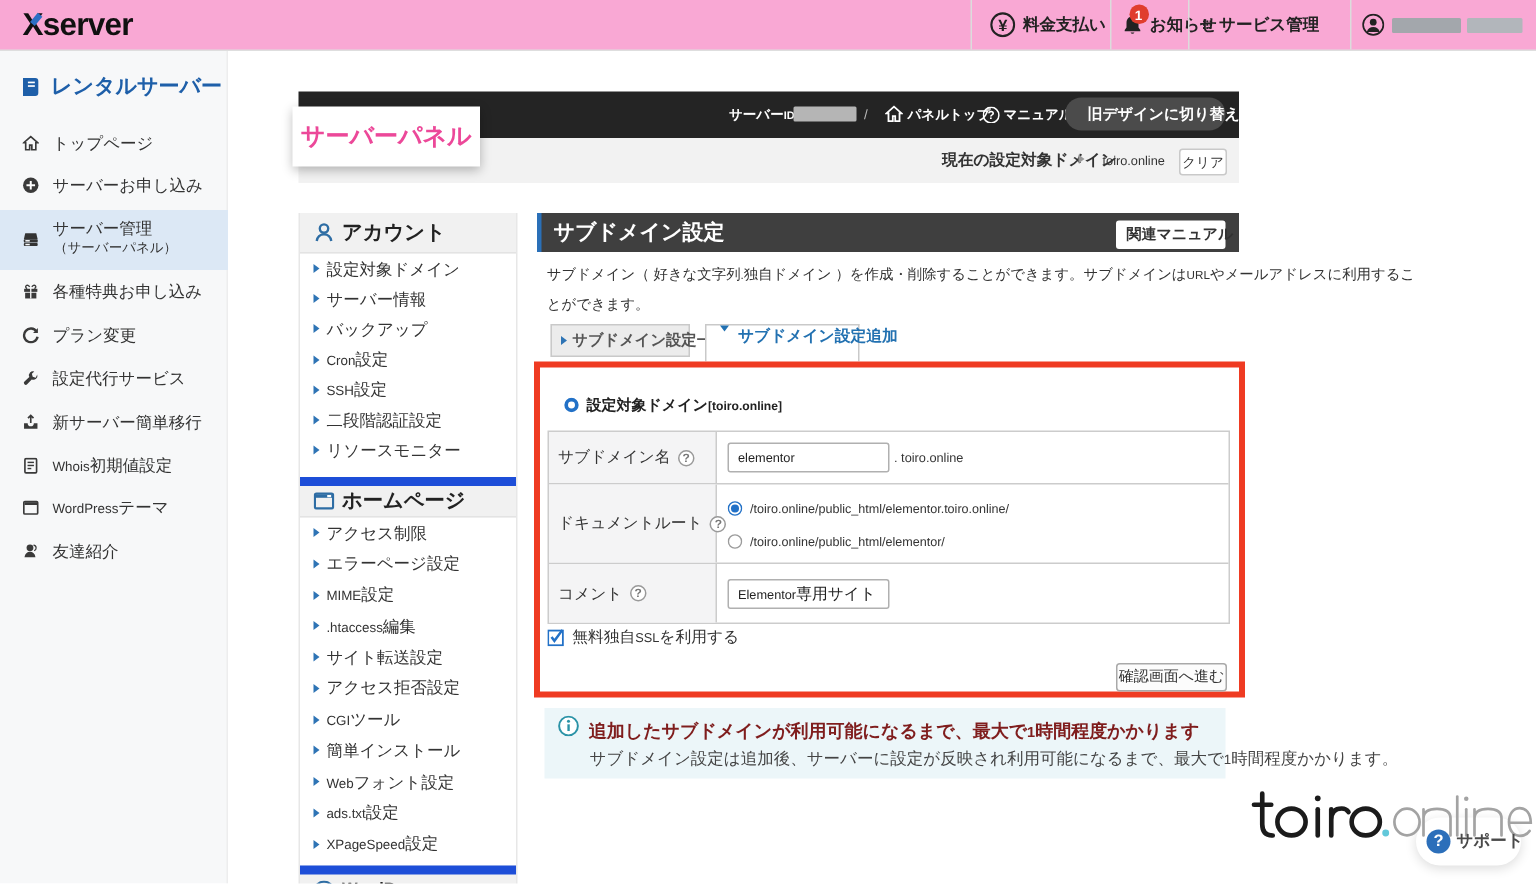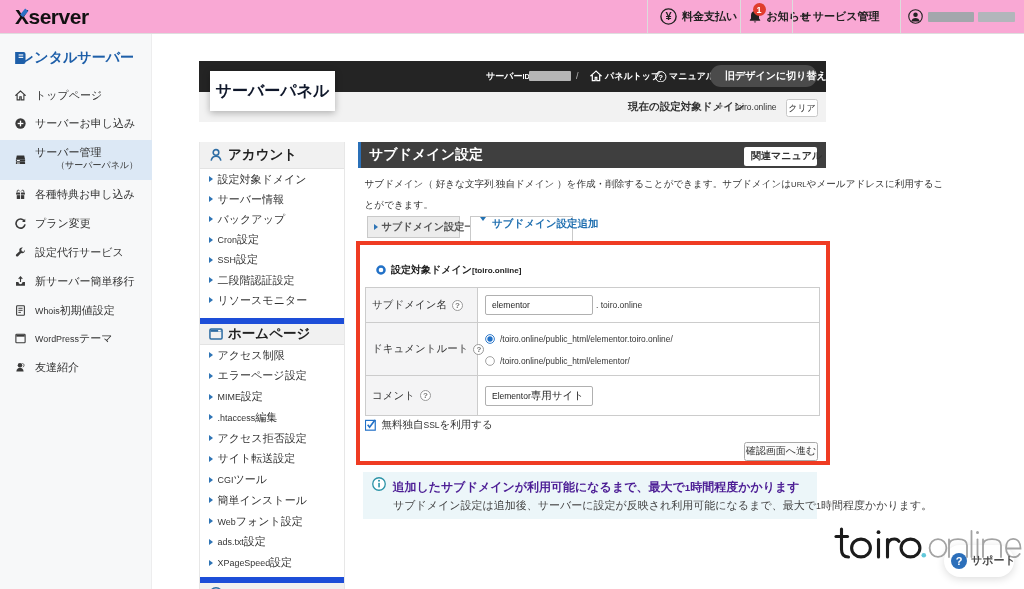--- a/index.html
+++ b/index.html
@@ -11,21 +11,21 @@
 #topbar{position:absolute;left:0;top:0;width:1024px;height:34px;background:#f9a8d4;border-bottom:1px solid #dedede}
 .tmenu{position:absolute;top:0;height:33px;border-left:1px solid #dcdcdc;display:flex;align-items:center;font-size:11px;font-weight:bold;color:#222}
 
 #sidebar{position:absolute;left:0;top:34px;width:152px;height:555px;background:#f7f8f9;border-right:1px solid #ededee}
 .sitem{position:absolute;left:0;width:152px;height:28px;font-size:11px;color:#333;display:flex;align-items:center}
 .sitem svg{position:absolute;left:15px;width:11px;height:11px}
 .sitem .tx{margin-left:35px}
 
 #dhead{position:absolute;left:199px;top:61px;width:627px;height:30.5px;background:#242424}
 #dhead .t{position:absolute;color:#fff;font-size:9px;font-weight:bold;top:0;height:30px;display:flex;align-items:center}
-#spanel{position:absolute;z-index:3;left:210px;top:71px;width:125px;height:40px;background:#fff;box-shadow:0 2px 7px rgba(0,0,0,.28);display:flex;align-items:center;justify-content:center;font-size:16px;font-weight:bold;color:#0f172a}
+#spanel{position:absolute;z-index:3;left:195px;top:71px;width:125px;height:40px;background:#fff;box-shadow:0 2px 7px rgba(0,0,0,.28);display:flex;align-items:center;justify-content:center;font-size:16px;font-weight:bold;color:#ec4899}
 #pill{position:absolute;left:511px;top:4px;width:107px;height:22px;background:#4b4b4b;border-radius:11px;display:flex;align-items:center;color:#fff;font-size:10px;font-weight:bold}
 
 #strip{position:absolute;left:199px;top:91.5px;width:627px;height:30px;background:#f2f2f2;font-size:10.5px;color:#333}
 #clearbtn{position:absolute;left:587px;top:7.5px;width:32px;height:18px;background:#fff;border:1px solid #c9c9c9;border-radius:2.5px;font-size:9px;color:#333;display:flex;align-items:center;justify-content:center}
 
 #submenu{position:absolute;left:199px;top:142px;width:146px;background:#fff;border:1px solid #e7e7e7;border-top:none}
 .mhead{height:27px;background:#f1f1f1;border-bottom:1px solid #e3e3e3;display:flex;align-items:center;font-size:13.5px;font-weight:bold;color:#222;position:relative}
 .mhead svg{position:absolute;left:9px;width:14px;height:14px}
 .mhead .tx{margin-left:28px}
 .bt{border-top:6px solid #1d4ed8}
@@ -104,21 +104,21 @@
 </div>
 
 <div id="sidebar">
  <div class="sitem" style="top:10px;height:28px;font-size:14px;font-weight:bold;color:#1e5fa9">
   <svg style="left:14px;width:12px;height:12px" viewBox="0 0 13 13">
           <path d="M1.5 0h8.8A2.2 2.2 0 0 1 12.5 2.2v8.6a2.2 2.2 0 0 1-2.2 2.2H1.5z" fill="#1e5fa9"></path>
           <rect x="1.5" y="0" width="2.4" height="13" fill="#1e5fa9"></rect>
           <rect x="5" y="2.6" width="5" height="1.2" fill="#fff"></rect>
           <rect x="5" y="5.2" width="5" height="1.2" fill="#fff"></rect>
         </svg>
-  <span class="tx" style="margin-left:20px">レンタルサーバー</span>
+  <span class="tx" style="margin-left:34px">レンタルサーバー</span>
       </div>
  <div class="sitem" style="top:47px">
         <svg viewBox="0 0 15 15">
           <path d="M7.5 1.4 1.2 7h1.7v6.4h3.6V9.2h2v4.2h3.6V7h1.7z" fill="none" stroke="#3a3a3a" stroke-width="1.5"></path>
         </svg>
         <span class="tx">トップページ</span>
       </div>
  <div class="sitem" style="top:75.5px">
         <svg viewBox="0 0 15 15">
           <circle cx="7.5" cy="7.5" r="7" fill="#3a3a3a"></circle>
@@ -132,21 +132,21 @@
         <svg style="top:15px" viewBox="0 0 15 15">
           <path d="M2.5 2h10l1.3 5.5H1.2z" fill="#333"></path>
           <rect x="1.2" y="7.5" width="12.6" height="3" rx="0.8" fill="#333"></rect>
           <rect x="1.2" y="11" width="12.6" height="2.6" rx="0.8" fill="#333"></rect>
           <rect x="2.6" y="8.2" width="4" height="1.4" fill="#f7f8f9"></rect>
           <rect x="2.6" y="11.6" width="4" height="1.4" fill="#f7f8f9"></rect>
         </svg>
         <span class="tx">サーバー管理</span>
       </div>
  <div class="sitem" style="top:124.5px;height:14px;font-size:9px">
-        <span style="margin-left:56px">（サーバーパネル）</span>
+        <span style="margin-left:36px">（サーバーパネル）</span>
       </div>
  <div class="sitem" style="top:146.5px">
         <svg viewBox="0 0 15 15">
           <rect x="1.5" y="4.8" width="12" height="2.8" fill="#3a3a3a"></rect>
           <rect x="2.4" y="8.4" width="10.2" height="5.2" fill="#3a3a3a"></rect>
           <rect x="6.9" y="1.8" width="1.2" height="11.8" fill="#f7f8f9"></rect>
           <path d="M4.2 4.6C2.9 4 2.5 2.7 3.3 2c.9-.8 2.5-.3 3.2 1.1" fill="none" stroke="#3a3a3a" stroke-width="1.2"></path>
           <path d="M10.8 4.6c1.3-.6 1.7-1.9.9-2.6-.9-.8-2.5-.3-3.2 1.1" fill="none" stroke="#3a3a3a" stroke-width="1.2"></path>
         </svg>
         <span class="tx">各種特典お申し込み</span>
@@ -285,25 +285,25 @@
   <div class="mli" style="height:20.75px">
           <span class="chev"></span>
           <span class="tx"><e>MIME</e>設定</span>
         </div>
   <div class="mli" style="height:20.75px">
           <span class="chev"></span>
           <span class="tx"><e>.htaccess</e>編集</span>
         </div>
   <div class="mli" style="height:20.75px">
           <span class="chev"></span>
+          <span class="tx">サイト転送設定</span>
+        </div>
+  <div class="mli" style="height:20.75px">
+          <span class="chev"></span>
           <span class="tx">アクセス拒否設定</span>
-        </div>
-  <div class="mli" style="height:20.75px">
-          <span class="chev"></span>
-          <span class="tx">サイト転送設定</span>
         </div>
   <div class="mli" style="height:20.75px">
           <span class="chev"></span>
           <span class="tx"><e>CGI</e>ツール</span>
         </div>
   <div class="mli" style="height:20.75px">
           <span class="chev"></span>
           <span class="tx">簡単インストール</span>
         </div>
   <div class="mli" style="height:20.75px">
@@ -376,21 +376,21 @@
         <path d="M2.9 6.1 5 8.9 10.8 1" fill="none" stroke="#2271c7" stroke-width="1.8"></path>
       </svg>無料独自<e>SSL</e>を利用する</div>
 <div id="gobtn">確認画面へ進む</div>
 
 <div id="infobox">
  <svg style="position:absolute;left:8.5px;top:5px" width="14" height="14" viewBox="0 0 15 15">
         <circle cx="7.5" cy="7.5" r="6.7" fill="#fff" stroke="#2b93a7" stroke-width="1.4"></circle>
         <rect x="6.7" y="6.3" width="1.7" height="4.8" fill="#2b93a7"></rect>
         <circle cx="7.5" cy="4.1" r="1.1" fill="#2b93a7"></circle>
       </svg>
- <div style="position:absolute;left:29.5px;top:6.5px;font-size:12px;font-weight:bold;color:#4c1d95">追加したサブドメインが利用可能になるまで、最大で<e>1</e>時間程度かかります</div>
+ <div style="position:absolute;left:29.5px;top:6.5px;font-size:12px;font-weight:bold;color:#7f1d1d">追加したサブドメインが利用可能になるまで、最大で<e>1</e>時間程度かかります</div>
  <div style="position:absolute;left:30px;top:25.5px;font-size:11px;color:#444">サブドメイン設定は追加後、サーバーに設定が反映され利用可能になるまで、最大で<e>1</e>時間程度かかります。</div>
 </div>
 
 <div id="support"></div>
 
 <div style="position:absolute;left:830px;top:524px;width:194px;height:60px">
 <svg width="194" height="60" viewBox="0 0 194 60">
  <g fill="none" stroke="#1b1b1b" stroke-width="3.1" stroke-linecap="round">
   <path d="M11.5 5 V25.5 Q11.5 33 18.5 33"></path>
   <path d="M6 12.5 H17.5"></path>

